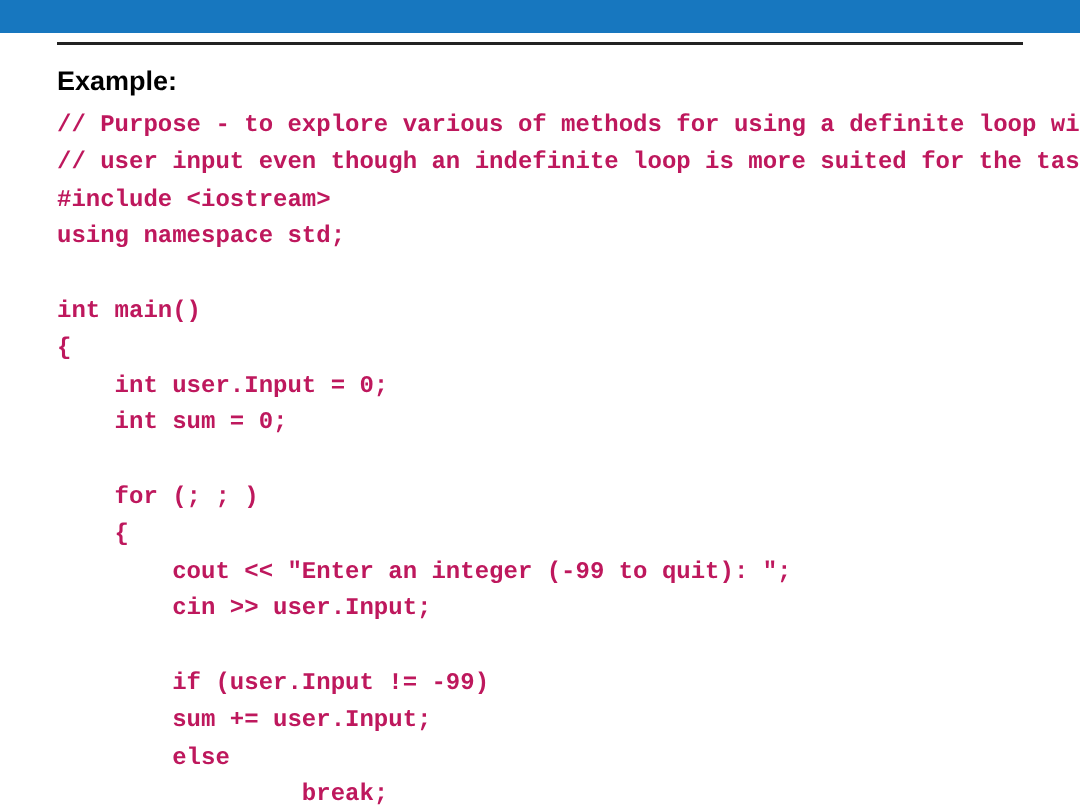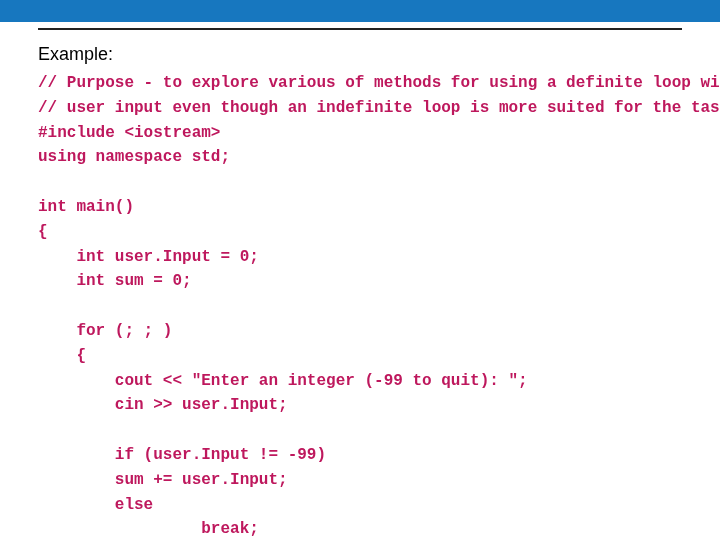--- a/index.html
+++ b/index.html
@@ -28,21 +28,21 @@
   }
   .title-underline {
     border: none;
     border-top: 2px solid #222;
     margin: 0 0 14px 0;
     width: 100%;
   }
   h2.subtitle {
     color: #000;
     font-size: 18px;
-    font-weight: 400;
+    font-weight: 700;
     margin: 0 0 6px 0;
   }
   pre.code {
     margin: 0;
     font-family: "Courier New", Courier, monospace;
     font-size: 16px;
     line-height: 1.55;
     color: #be185d;
     font-weight: bold;
     white-space: pre;

